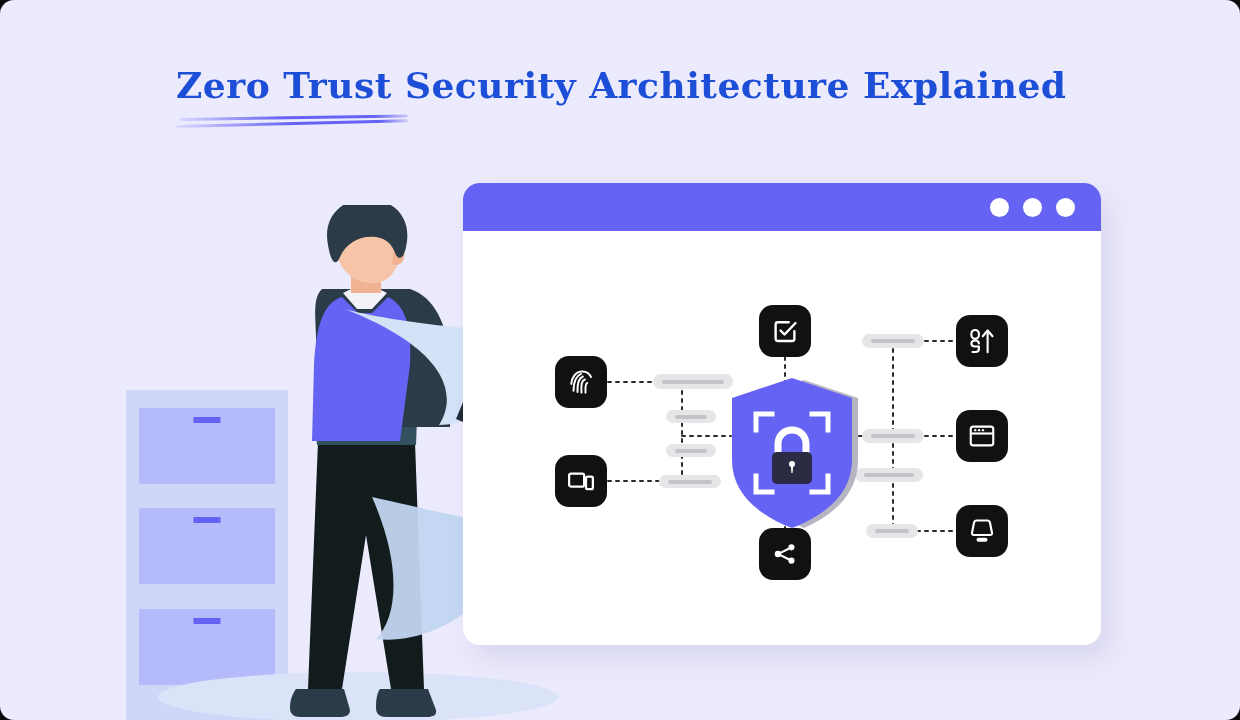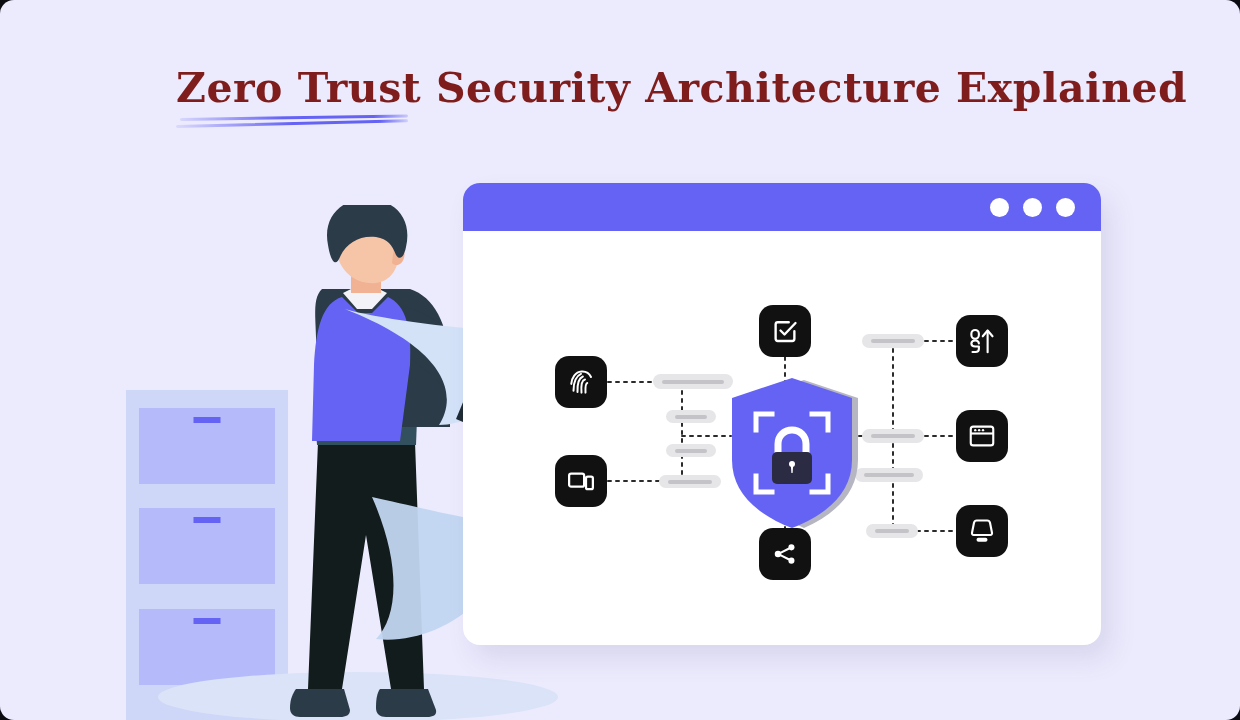--- a/index.html
+++ b/index.html
@@ -28,23 +28,23 @@
   #title-block {
     position: absolute;
     left: 176px;
     top: 66px;
     width: 900px;
     height: 80px;
   }
   #page-title {
     font-family: "DejaVu Serif", "Liberation Serif", serif;
     font-weight: 700;
-    font-size: 41px;
+    font-size: 36px;
     letter-spacing: 0.5px;
-    color: #7f1d1d;
+    color: #1d4ed8;
     white-space: nowrap;
     line-height: 1.1;
   }
   .title-underline {
     position: absolute;
     height: 3px;
     background: #6563f4;
     border-radius: 2px;
     transform-origin: left center;
   }

